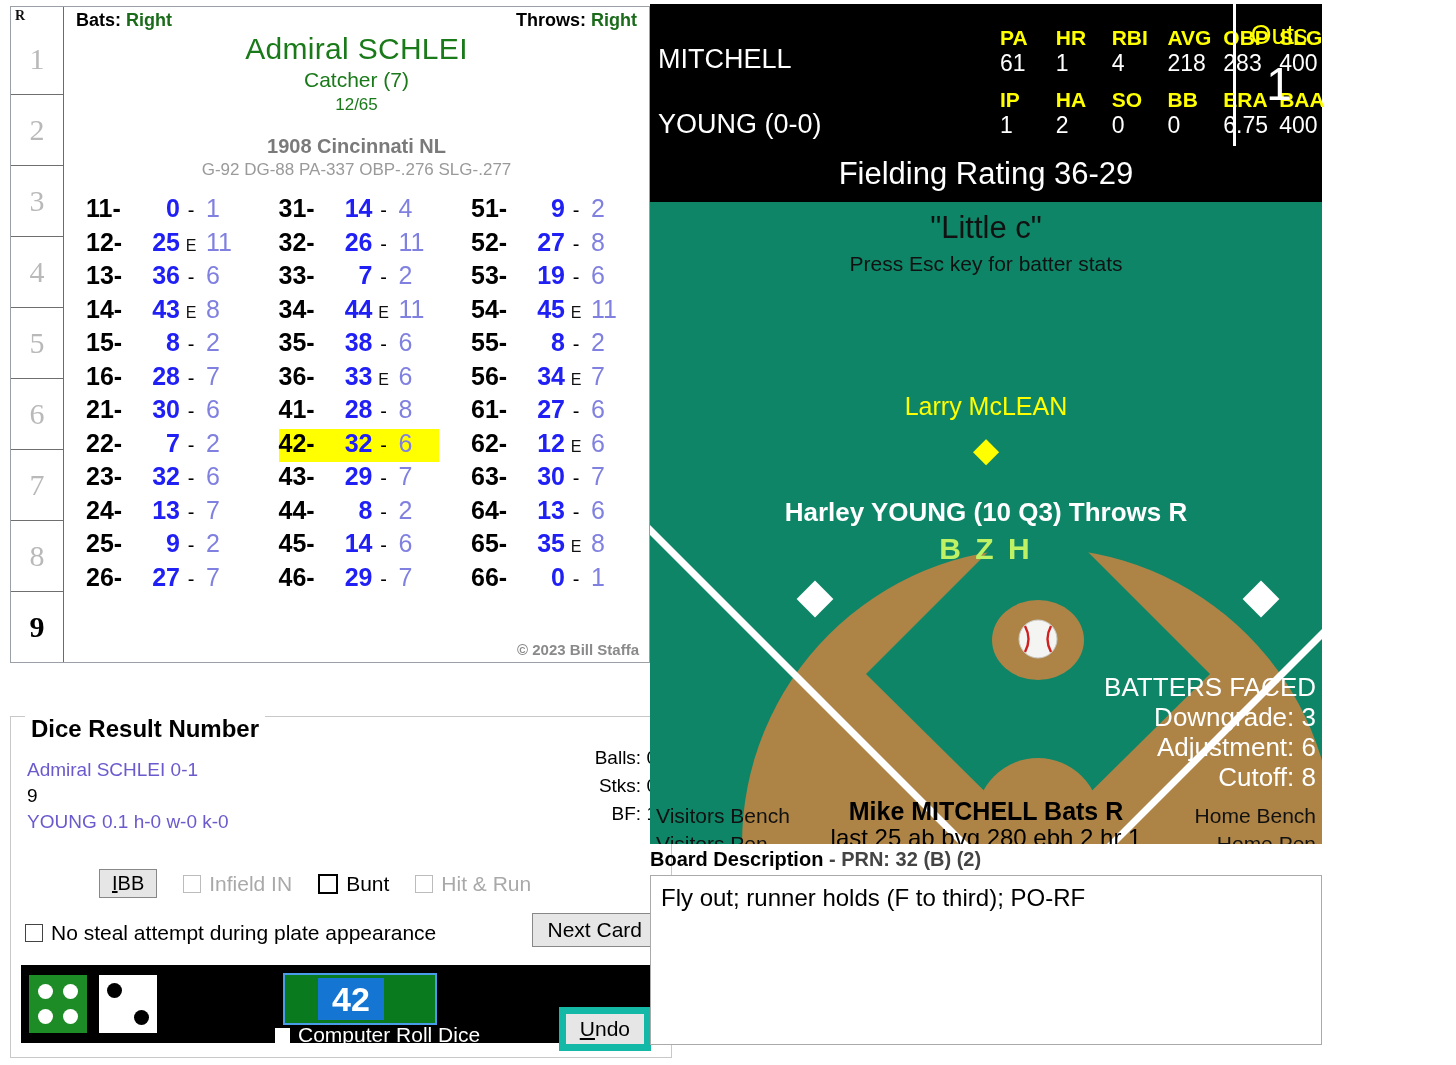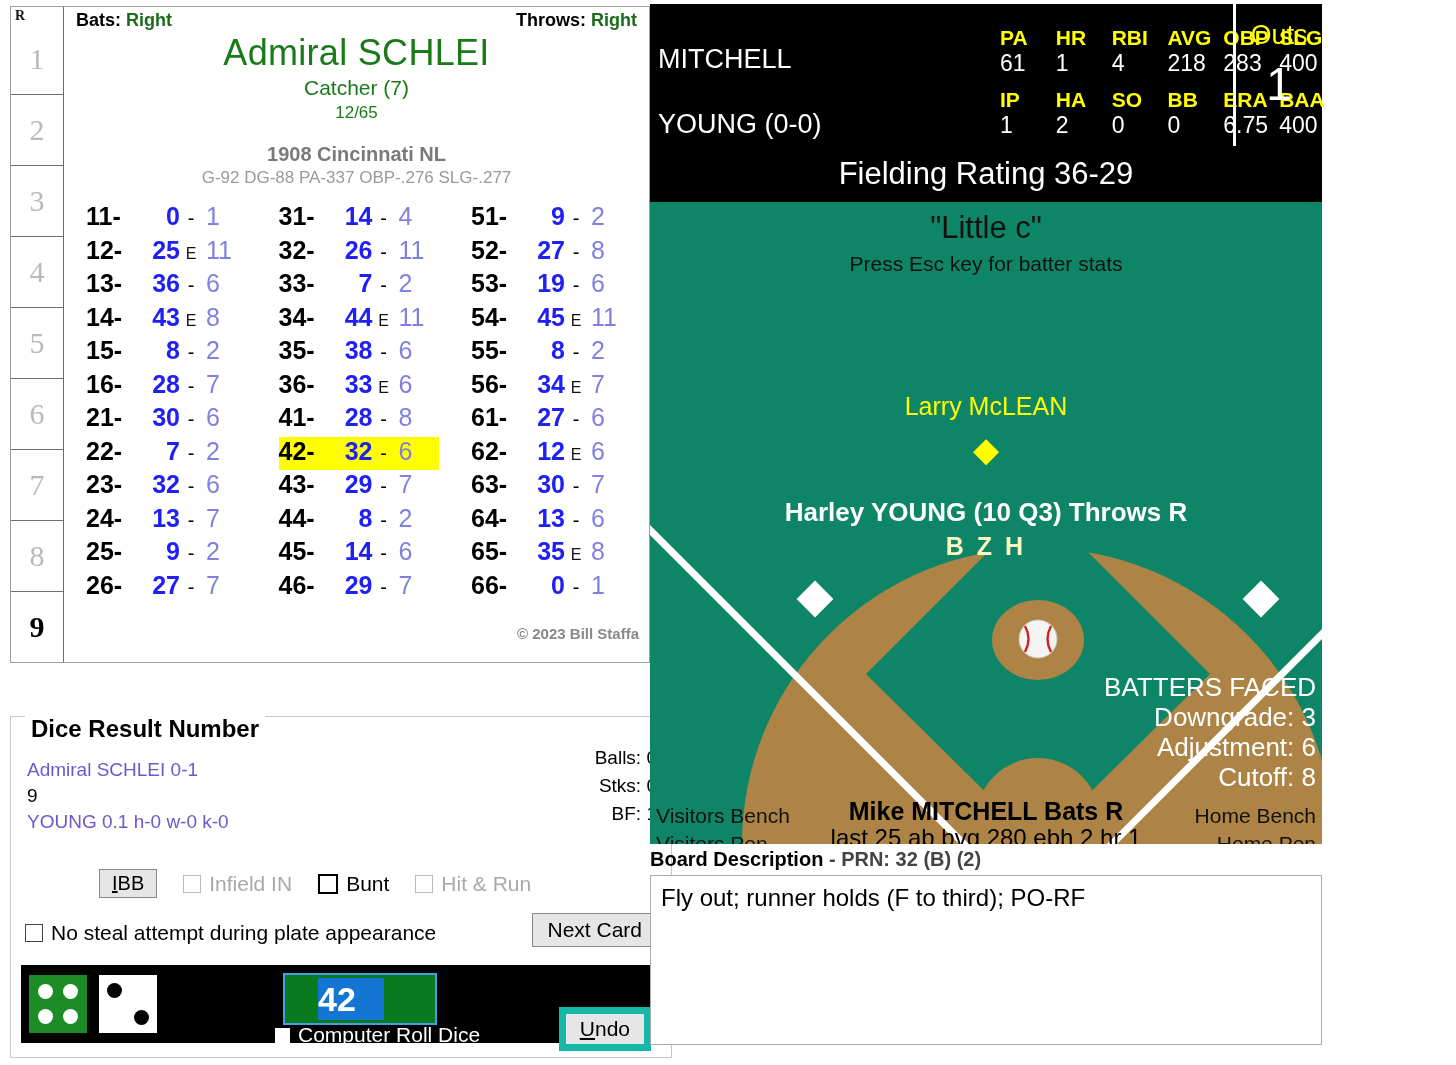--- a/index.html
+++ b/index.html
@@ -18,40 +18,40 @@
     font-size:30px;color:#b9b9b9;border-top:1px solid #6f6f6f;
     font-family:"Liberation Serif",serif;}
   .inning-cell:first-of-type{border-top:none;}
   .inning-cell.current{color:#000;font-weight:bold;}
 
   #card-body{flex:1;position:relative;padding:0 8px;}
   .bats-row{display:flex;justify-content:space-between;font-size:18px;
     font-weight:bold;padding:3px 4px 0 4px;}
   .bats-row .lbl{color:#000;}
   .bats-row .val{color:#1a6b1a;}
-  .pname{text-align:center;font-size:36px;color:#1a7a1a;margin-top:1px;
+  .pname{text-align:center;font-size:30px;color:#1a7a1a;margin-top:1px;
     letter-spacing:.3px;}
   .ppos{text-align:center;font-size:21px;color:#1a7a1a;margin-top:2px;}
   .pfrac{text-align:center;font-size:17px;color:#1a7a1a;margin-top:3px;}
   .pteam{text-align:center;font-size:20px;color:#7a7a7a;font-weight:bold;margin-top:20px;}
   .pstats{text-align:center;font-size:17px;color:#9a9a9a;margin-top:2px;}
 
   #roll-grid{margin-top:14px;display:flex;justify-content:space-between;
     padding:0 10px 0 14px;}
   .roll-col{display:flex;flex-direction:column;}
   .roll-row{display:flex;align-items:baseline;height:33.5px;
     font-family:"Liberation Sans",sans-serif;font-size:25px;}
   .roll-row.hl{background:#ffff00;}
   .rr-key{color:#000;font-weight:bold;width:48px;text-align:left;}
   .rr-a{color:#2020f5;font-weight:bold;width:46px;text-align:right;}
   .rr-sep{color:#000;width:22px;text-align:center;font-size:20px;}
   .rr-sep.e{font-size:16px;color:#111;font-weight:normal;}
   .rr-b{color:#8080e0;width:40px;text-align:left;padding-left:4px;}
 
-  .copyright{position:absolute;right:10px;bottom:20px;font-size:15px;
+  .copyright{position:absolute;right:10px;bottom:4px;font-size:15px;
     color:#8a8a8a;font-weight:bold;}
 
   
   #dice-panel{position:absolute;left:10px;top:716px;width:660px;height:340px;
     border:1px solid #c8c8c8;background:#fff;}
   #drn-title{position:absolute;left:14px;top:-2px;font-size:24px;
     font-weight:bold;color:#000;background:#fff;padding:0 6px;}
   .dl-line{position:absolute;font-size:19px;font-weight:normal;color:#6a5acd;}
   #dl1{left:16px;top:42px;}
   #dl2{left:16px;top:68px;color:#000;}
@@ -80,21 +80,21 @@
   .die{position:absolute;top:10px;width:58px;height:58px;}
   .die.green{left:8px;background:#1e8c26;}
   .die.white{left:78px;background:#fff;}
   .pip{position:absolute;width:15px;height:15px;border-radius:50%;}
   .die.green .pip{background:#fff;}
   .die.white .pip{background:#000;}
   #roll-box{position:absolute;left:262px;top:8px;width:150px;height:48px;
     background:#0a7a1e;border:2px solid #4a9be8;}
   #roll-val{position:absolute;left:33px;top:3px;width:66px;height:42px;
     background:#1476d2;color:#fff;font-size:34px;font-weight:bold;
-    line-height:42px;}
+    text-align:center;line-height:42px;}
   #crd-row{position:absolute;left:254px;top:58px;display:flex;align-items:center;
     font-size:21px;color:#fff;}
   #crd-row .cbx{background:#fff;border:none;width:15px;height:15px;}
   #crd-row u{text-decoration:underline;}
   #undo-btn{position:absolute;right:10px;top:42px;border:7px solid #14b8a6;
     background:#e6e6e6;font-size:21px;padding:3px 14px;color:#000;
     font-family:"Liberation Sans",sans-serif;}
 
   
   #right-col{position:absolute;left:650px;top:4px;width:672px;}
@@ -116,21 +116,21 @@
 
   
   #field{position:relative;height:642px;background:#0e8567;overflow:hidden;}
   #field svg{position:absolute;left:0;top:0;}
   .fld-txt{position:absolute;width:100%;text-align:center;}
   #f-little{top:8px;font-size:31px;color:#111;}
   #f-esc{top:50px;font-size:21px;color:#111;}
   #f-catcher{top:190px;font-size:25px;color:#ffff00;}
   #f-diamond{top:230px;font-size:34px;color:#ffff00;line-height:1;}
   #f-pitcher{top:295px;font-size:26px;color:#fff;font-weight:bold;}
-  #f-bzh{top:330px;font-size:25px;color:#fef9c3;font-weight:bold;letter-spacing:3px;}
+  #f-bzh{top:330px;font-size:30px;color:#bef264;font-weight:bold;letter-spacing:3px;}
   #bf-block{position:absolute;right:6px;top:470px;text-align:right;color:#fff;
     font-size:26px;line-height:1.16;}
   #batter-block{position:absolute;width:100%;top:595px;text-align:center;
     color:#000;line-height:1.12;}
   #bt-name{font-size:25px;font-weight:bold;}
   #bt-l1{font-size:24px;}
   #vis-block{position:absolute;left:6px;top:600px;color:#111;font-size:21px;
     line-height:1.35;}
   #home-block{position:absolute;right:6px;top:600px;color:#111;font-size:21px;
     line-height:1.35;text-align:right;}

